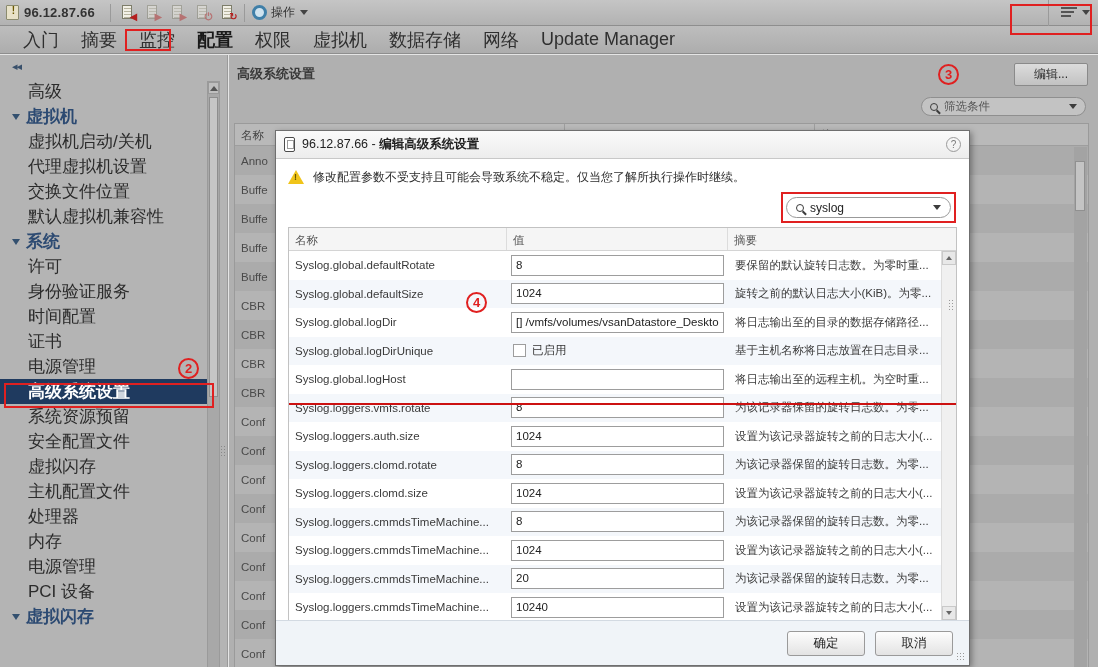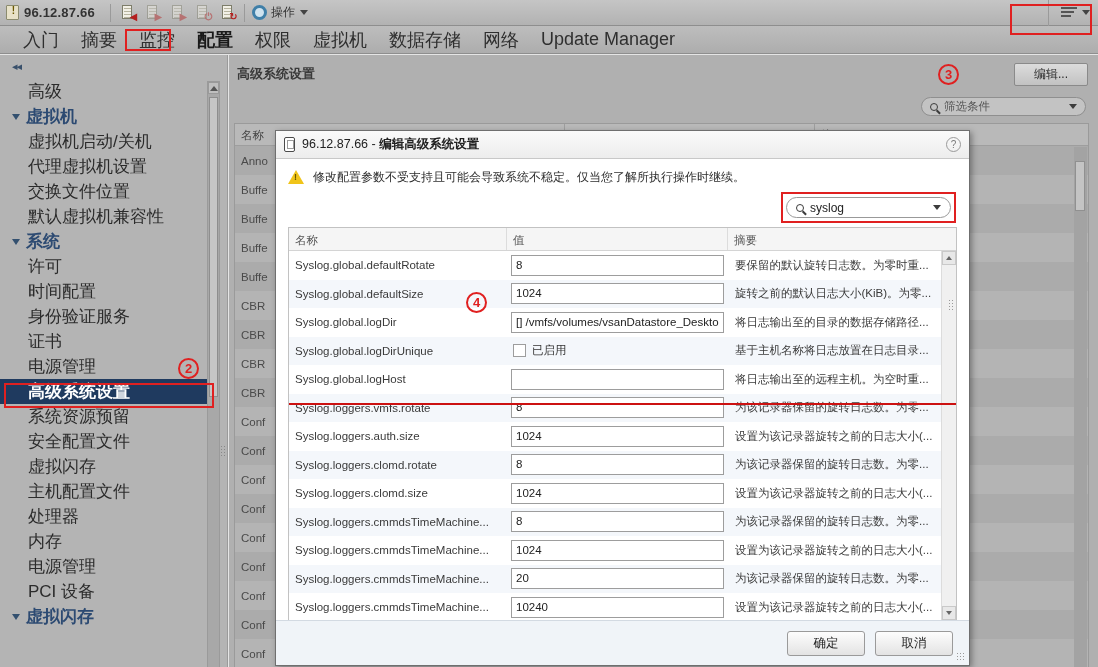--- a/index.html
+++ b/index.html
@@ -336,24 +336,24 @@
           <span>默认虚拟机兼容性</span>
         </div>
       <div class="nav-item group">
           <span class="tri"></span>
           <span>系统</span>
         </div>
       <div class="nav-item">
           <span>许可</span>
         </div>
       <div class="nav-item">
+          <span>身份验证服务</span>
+        </div>
+      <div class="nav-item">
           <span>时间配置</span>
-        </div>
-      <div class="nav-item">
-          <span>身份验证服务</span>
         </div>
       <div class="nav-item">
           <span>证书</span>
         </div>
       <div class="nav-item">
           <span>电源管理</span>
         </div>
       <div class="nav-item active">
           <span>高级系统设置</span>
         </div>

